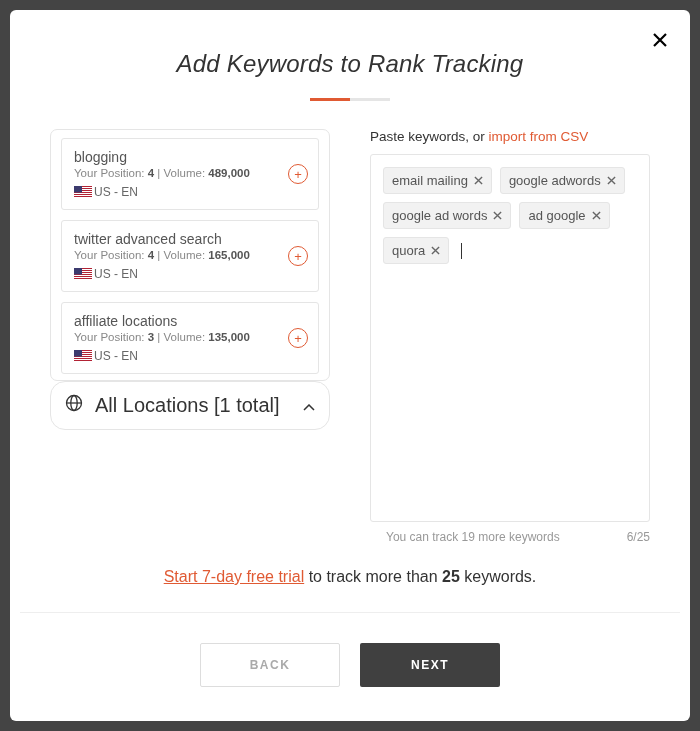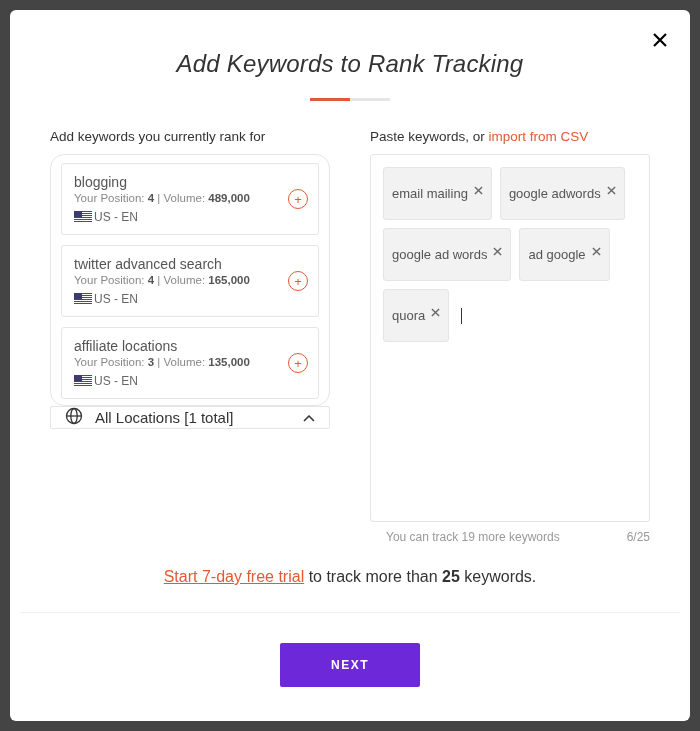--- a/index.html
+++ b/index.html
@@ -64,21 +64,21 @@
     font-size: 13.5px;
     color: #333;
     margin-bottom: 10px;
   }
   .section-label a {
     color: #e05a33;
     text-decoration: none;
   }
   .suggest-list {
     border: 1px solid #e5e5e5;
-    border-radius: 14px;
+    border-radius: 7px;
     padding: 8px 10px 6px 10px;
     display: flex;
     flex-direction: column;
     gap: 10px;
   }
   .kw-card {
     border: 1px solid #e5e5e5;
     border-radius: 3px;
     padding: 10px 12px 10px 12px;
     position: relative;
@@ -125,26 +125,26 @@
     line-height: 1;
     padding: 0;
   }
   .confirm-label {
     font-size: 13.5px;
     color: #333;
     margin: 16px 0 10px 0;
   }
   .loc-select {
     border: 1px solid #e5e5e5;
-    border-radius: 2px;
-    padding: 0 14px;
+    border-radius: 15px;
+    padding: 12px 14px;
     display: flex;
     align-items: center;
     gap: 12px;
-    font-size: 15px;
+    font-size: 20px;
     color: #333;
     cursor: pointer;
     position: relative;
   }
   .loc-select .chev {
     margin-left: auto;
   }
   .tag-box {
     border: 1px solid #e5e5e5;
     border-radius: 3px;
@@ -152,25 +152,25 @@
     flex: 1;
     display: flex;
     flex-wrap: wrap;
     gap: 8px;
     align-content: flex-start;
   }
   .tag {
     background: #f2f2f2;
     border: 1px solid #e5e5e5;
     border-radius: 3px;
-    padding: 18px 8px;
+    padding: 5px 8px;
     font-size: 13px;
     color: #555;
     display: inline-flex;
-    align-items: flex-start;
+    align-items: center;
     gap: 6px;
   }
   .tag .x {
     background: none;
     border: none;
     cursor: pointer;
     padding: 0;
     display: flex;
     align-items: center;
   }
@@ -223,21 +223,21 @@
     text-transform: uppercase;
     cursor: pointer;
     border: none;
   }
   .btn-back {
     background: #fff;
     border: 1px solid #ddd;
     color: #aaa;
   }
   .btn-next {
-    background: #6d28d9;
+    background: #404040;
     color: #fff;
   }
 </style>
 </head>
 <body>
 
 <div class="modal">
 
   <button class="close-btn">
     <svg viewBox="0 0 16 16">
@@ -249,21 +249,20 @@
     <h1 class="title">Add Keywords to Rank Tracking</h1>
     <div class="progress">
       <div class="seg1"></div>
         <div class="seg2"></div>
     </div>
   </div>
 
   <div class="content">
 
     <div class="col">
-      <div class="section-label">Add keywords you currently rank for</div>
 
       <div class="suggest-list">
 
         <div class="kw-card">
           <div class="kw-name">blogging</div>
           <div class="kw-meta"><span>Your Position: </span><b>4</b><span> | </span><span>Volume: </span><b>489,000</b></div>
           <div class="kw-loc">
             <span class="flag"><svg viewBox="0 0 18 12">
                   <rect width="18" height="12" fill="#b22234"></rect>
                   <rect y="1" width="18" height="1" fill="#fff"></rect>
@@ -397,16 +396,17 @@
 
   </div>
 
   <div class="trial-line">
     <a href="#">Start 7-day free trial</a><span> to track more than </span><b>25</b><span> keywords.</span>
   </div>
 
   <div class="divider"></div>
 
   <div class="footer">
+    <button class="btn btn-back">Back</button>
     <button class="btn btn-next">Next</button>
   </div>
 
 </div>
 
 </body></html>

